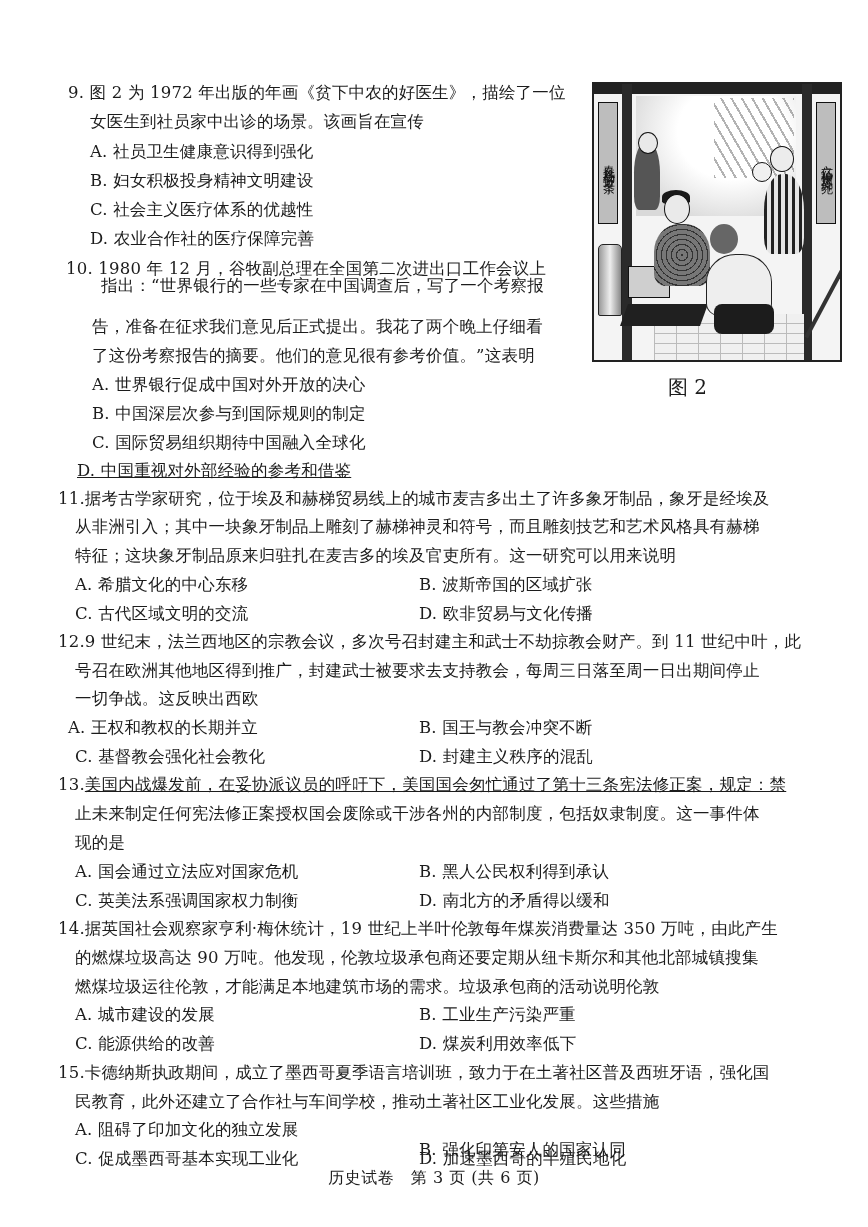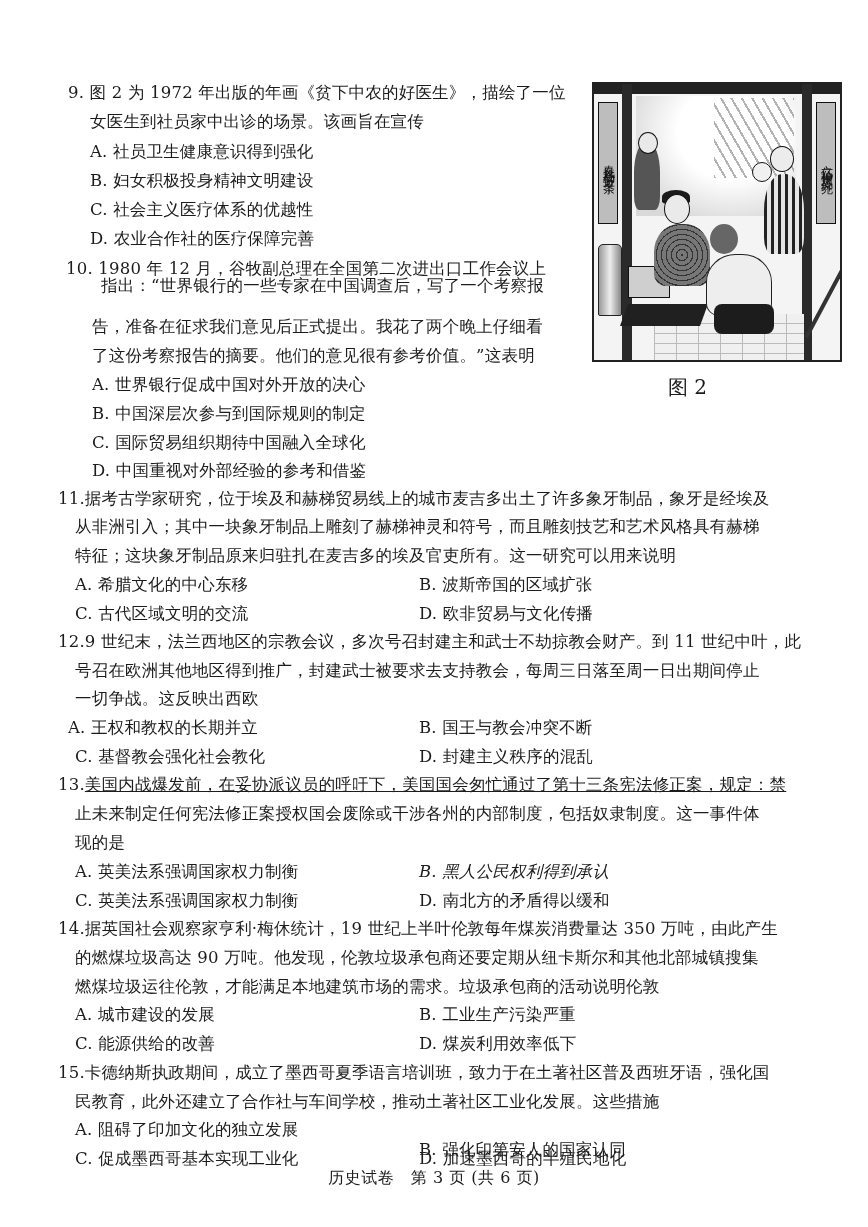--- a/index.html
+++ b/index.html
@@ -97,21 +97,21 @@
 <div class="caption">图 2</div>
 
 <div>
   <div class="line" style="left:66px; top:259px;"><span class="qnum">10.</span> <span>1980 年 12 月，谷牧副总理在全国第二次进出口工作会议上</span></div>
   <div class="line" style="left:92px; top:276px;margin-left:9px;">指出：“世界银行的一些专家在中国调查后，写了一个考察报</div>
   <div class="line" style="left:92px; top:317px;">告，准备在征求我们意见后正式提出。我花了两个晚上仔细看</div>
   <div class="line" style="left:92px; top:346px;">了这份考察报告的摘要。他们的意见很有参考价值。”这表明</div>
   <div class="line" style="left:92px; top:375px;">A. 世界银行促成中国对外开放的决心</div>
   <div class="line" style="left:92px; top:404px;">B. 中国深层次参与到国际规则的制定</div>
   <div class="line" style="left:92px; top:433px;">C. 国际贸易组织期待中国融入全球化</div>
-  <div class="line" style="left:92px; top:461px;">D. 中国重视对外部经验的参考和借鉴</div>
+  <div class="line" style="left:77px; top:461px;text-decoration:underline;">D. 中国重视对外部经验的参考和借鉴</div>
 </div>
 
 <div>
   <div class="line" style="left:58px; top:489px;"><span class="qnum">11.</span><span>据考古学家研究，位于埃及和赫梯贸易线上的城市麦吉多出土了许多象牙制品，象牙是经埃及</span></div>
   <div class="line" style="left:75px; top:517px;">从非洲引入；其中一块象牙制品上雕刻了赫梯神灵和符号，而且雕刻技艺和艺术风格具有赫梯</div>
   <div class="line" style="left:75px; top:546px;">特征；这块象牙制品原来归驻扎在麦吉多的埃及官吏所有。这一研究可以用来说明</div>
   <div class="line" style="left:75px; top:575px;">A. 希腊文化的中心东移</div>
   <div class="line" style="left:419px; top:575px;">B. 波斯帝国的区域扩张</div>
   <div class="line" style="left:75px; top:604px;">C. 古代区域文明的交流</div>
   <div class="line" style="left:419px; top:604px;">D. 欧非贸易与文化传播</div>
@@ -124,22 +124,22 @@
   <div class="line" style="left:68px; top:718px;">A. 王权和教权的长期并立</div>
   <div class="line" style="left:419px; top:718px;">B. 国王与教会冲突不断</div>
   <div class="line" style="left:75px; top:747px;">C. 基督教会强化社会教化</div>
   <div class="line" style="left:419px; top:747px;">D. 封建主义秩序的混乱</div>
 </div>
 
 <div>
   <div class="line" style="left:58px; top:775px;text-decoration:underline;"><span class="qnum">13.</span><span>美国内战爆发前，在妥协派议员的呼吁下，美国国会匆忙通过了第十三条宪法修正案，规定：禁</span></div>
   <div class="line" style="left:75px; top:804px;">止未来制定任何宪法修正案授权国会废除或干涉各州的内部制度，包括奴隶制度。这一事件体</div>
   <div class="line" style="left:75px; top:833px;">现的是</div>
-  <div class="line" style="left:75px; top:862px;">A. 英美法系强调国家权力制衡</div>
-  <div class="line" style="left:419px; top:862px;font-style:italic;">B. 黑人公民权利得到承认</div>
+  <div class="line" style="left:75px; top:862px;">A. 国会通过立法应对国家危机</div>
+  <div class="line" style="left:419px; top:862px;">B. 黑人公民权利得到承认</div>
   <div class="line" style="left:75px; top:891px;">C. 英美法系强调国家权力制衡</div>
   <div class="line" style="left:419px; top:891px;">D. 南北方的矛盾得以缓和</div>
 </div>
 
 <div>
   <div class="line" style="left:58px; top:919px;"><span class="qnum">14.</span><span>据英国社会观察家亨利·梅休统计，19 世纪上半叶伦敦每年煤炭消费量达 350 万吨，由此产生</span></div>
   <div class="line" style="left:75px; top:948px;">的燃煤垃圾高达 90 万吨。他发现，伦敦垃圾承包商还要定期从纽卡斯尔和其他北部城镇搜集</div>
   <div class="line" style="left:75px; top:977px;">燃煤垃圾运往伦敦，才能满足本地建筑市场的需求。垃圾承包商的活动说明伦敦</div>
   <div class="line" style="left:75px; top:1005px;">A. 城市建设的发展</div>
   <div class="line" style="left:419px; top:1005px;">B. 工业生产污染严重</div>

